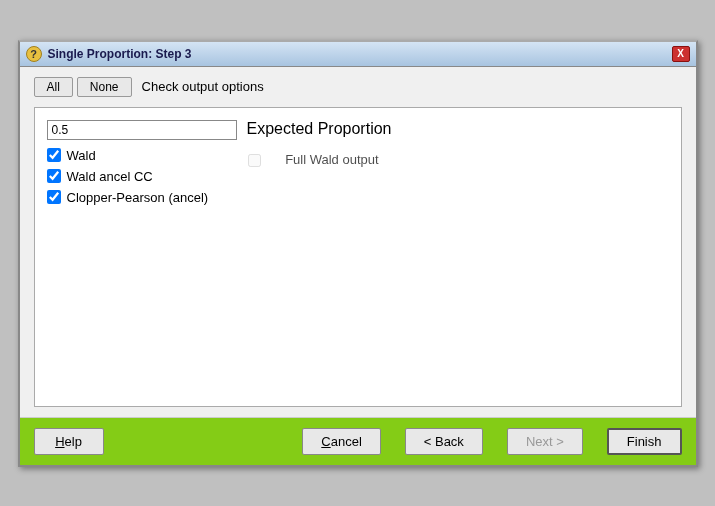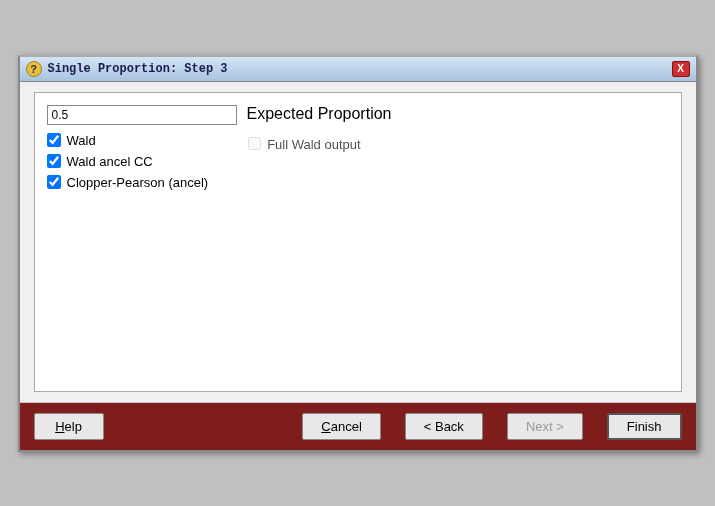--- a/index.html
+++ b/index.html
@@ -44,21 +44,20 @@
       justify-content: center;
       font-weight: bold;
       font-size: 11px;
       color: #333;
       border: 1px solid #a08020;
     }
     .title-text {
       font-size: 12px;
       font-weight: bold;
       color: #1a1a4e;
-      font-family: Liberation Mono, monospace;
     }
     .close-btn {
       width: 18px;
       height: 16px;
       background: #cc3030;
       border: 1px solid #881010;
       color: white;
       font-size: 10px;
       font-weight: bold;
       cursor: pointer;
@@ -127,32 +126,32 @@
       gap: 40px;
     }
     .col-left {}
     .col-right {
       display: flex;
       align-items: flex-start;
       margin-top: 4px;
     }
     .full-wald-row {
       display: flex;
-      align-items: flex-start;
-      gap: 6px;
+      align-items: flex-end;
+      gap: 24px;
     }
     .checkbox-disabled {
       opacity: 0.7;
     }
     .footer {
       display: flex;
       justify-content: space-between;
       padding: 10px 14px 10px 14px;
       border-top: 1px solid #ccc;
-      background: #7f1d1d;
+      background: #84cc16;
     }
     .footer-left {
       display: flex;
       gap: 8px;
     }
     .footer-right {
       display: flex;
       gap: 24px;
     }
     .footer-btn {
@@ -187,20 +186,25 @@
       <div class="title-icon">
         <span>?</span>
       </div>
       <span class="title-text">Single Proportion: Step 3</span>
     </div>
     <div class="close-btn">X</div>
   </div>
 
   <div class="window-body">
 
+    <div class="toolbar">
+      <button class="toolbar-btn">All</button>
+      <button class="toolbar-btn">None</button>
+      <span class="toolbar-label">Check output options</span>
+    </div>
 
     <div class="content-area">
 
       <div class="field-row">
         <input class="text-input" type="text" value="0.5" style="">
         <span class="field-label">Expected Proportion</span>
       </div>
 
 
       <div class="two-col">

